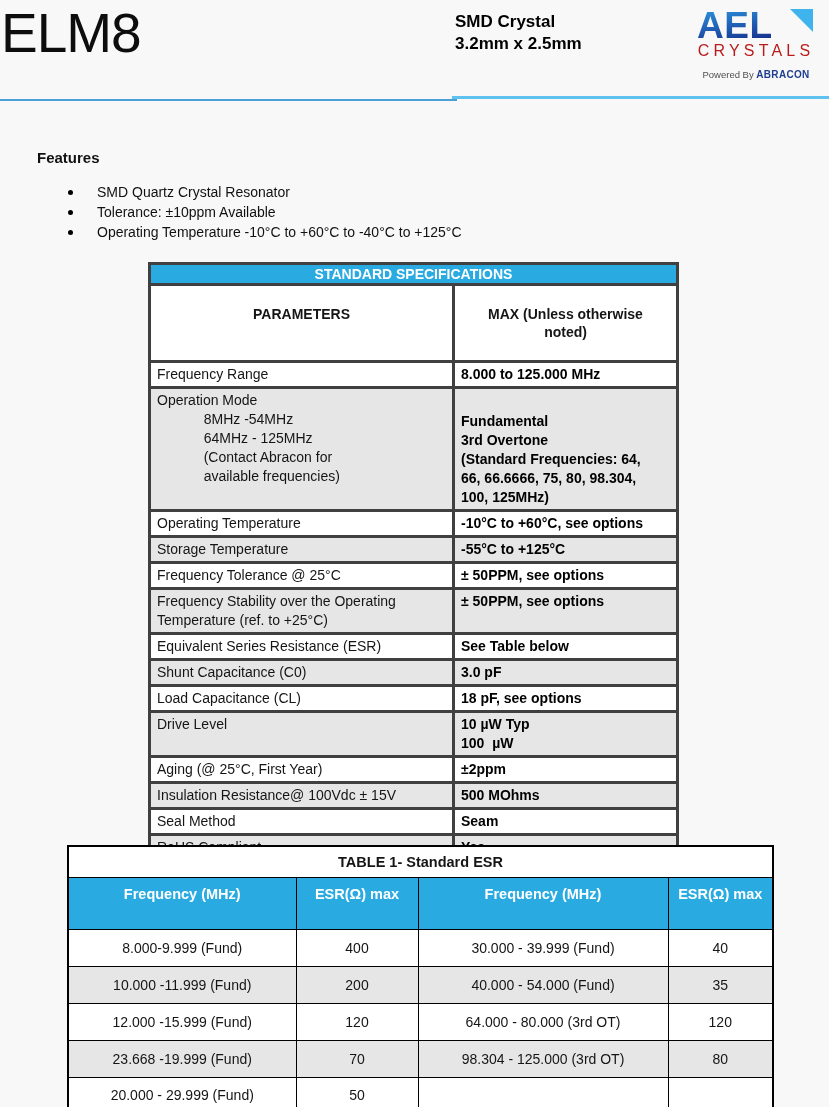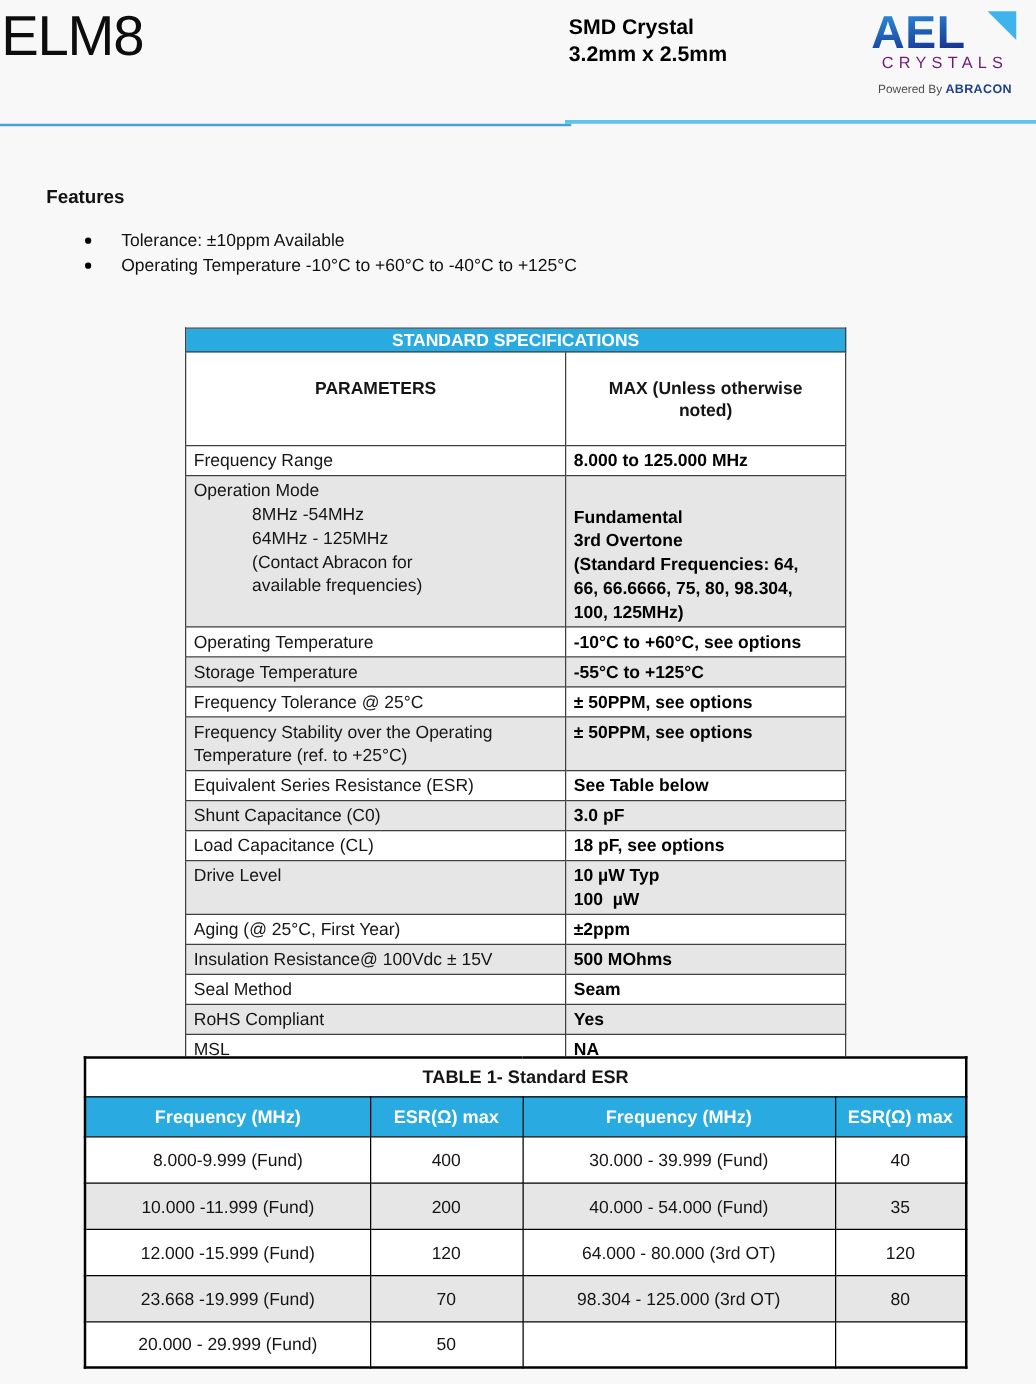--- a/index.html
+++ b/index.html
@@ -8,72 +8,72 @@
     width:829px; height:1107px; position:relative;
     background:#f8f8f8; color:#111;
     font-family:"Liberation Sans", sans-serif;
     overflow:hidden;
   }
   .page { position:absolute; inset:0; }
 
   
   .part-number {
     position:absolute; left:1px; top:6px;
-    font-size:45px; font-weight:400; line-height:1; color:#0d0d0d;
+    font-size:55px; font-weight:400; line-height:1; color:#0d0d0d;
     letter-spacing:-1px;
     text-align:center;
   }
   .product-desc {
     position:absolute; left:455px; top:11px;
     font-size:17px; font-weight:700; line-height:22px; color:#000;
   }
   .logo { position:absolute; left:690px; top:6px; width:132px; text-align:center; }
   .logo-mark { display:block; margin:0 auto; }
   .logo-sub {
-    font-size:13px; font-weight:500; letter-spacing:4.2px;
-    color:#701a75; margin-top:-2px; white-space:nowrap;
+    font-size:16px; font-weight:500; letter-spacing:4.2px;
+    color:#b91c1c; margin-top:-2px; white-space:nowrap;
   }
   .powered { margin-top:9px; font-size:9.5px; color:#4f4f4f; white-space:nowrap; }
   .powered-brand { color:#1e3f8f; font-weight:700; font-size:10px; letter-spacing:.3px; }
 
   .rule-left  { position:absolute; left:0;    top:99px; width:457px; height:2px; background:#4aa0d5; }
   .rule-right { position:absolute; left:452px; top:96px; width:377px; height:3px; background:#5ec2f0; }
 
   
   .features { position:absolute; left:37px; top:149px; width:600px; }
   .features-title { font-weight:700; font-size:15px; margin-bottom:16px; }
   .features ul { list-style:none; margin:0; padding:0 0 0 31px; }
   .features li { font-size:14px; line-height:20px; display:flex; align-items:flex-start; }
   .bullet { width:5px; height:5px; border-radius:50%; background:#000; margin:8px 24px 0 0; flex:none; }
 
   
   table { border-collapse:collapse; table-layout:fixed; background:#fff; }
   .spec { position:absolute; left:148px; top:262px; width:528px; border:1.5px solid #000; }
   .spec td {
-    border:1px solid #404040; font-size:14px; line-height:19px;
+    border:3px solid #404040; font-size:14px; line-height:19px;
     padding:2px 6px; vertical-align:top; color:#151515;
   }
   .spec tr.title td {
     background:#29abe2; color:#fff; font-weight:700; text-align:center;
     font-size:14px; line-height:16px; padding:1px 2px;
   }
   .spec tr.head td { font-weight:700; text-align:center; line-height:18px; padding:19px; background:#fff; }
   .spec td.val { font-weight:700; color:#000; }
   .spec tr.g td { background:#e6e6e6; }
   .pre { white-space:pre-wrap; }
   .spec tr.tall td { height:100px; }
   .spec td.padtop { padding-top:23px; }
 
   
   .esr { position:absolute; left:67px; top:845px; width:705px; border:2px solid #000; }
   .esr td { border:1px solid #000; text-align:center; font-size:14px; color:#151515; vertical-align:middle; }
   .esr tr.title td { font-weight:700; font-size:14.5px; height:31px; background:#fff; }
   .esr tr.head td {
     background:#29abe2; color:#fff; font-weight:700; font-size:14.5px;
-    height:32px; vertical-align:top; padding-top:8px;
+    height:52px; vertical-align:top; padding-top:8px;
   }
   .esr tr.row td { height:37px; }
   .esr tr.g td { background:#e6e6e6; }
 </style>
 </head>
 <body>
 
 <div class="page">
 
   <div class="part-number">ELM8</div>
@@ -102,20 +102,24 @@
   </div>
 
   <div class="rule-left"></div>
   <div class="rule-right"></div>
 
   <div class="features">
     <div class="features-title">Features</div>
     <ul>
       <li>
           <span class="bullet"></span>
+          <span>SMD Quartz Crystal Resonator</span>
+        </li>
+      <li>
+          <span class="bullet"></span>
           <span>Tolerance: ±10ppm Available</span>
         </li>
       <li>
           <span class="bullet"></span>
           <span>Operating Temperature -10°C to +60°C to -40°C to +125°C</span>
         </li>
     </ul>
   </div>
 
   <table class="spec">

